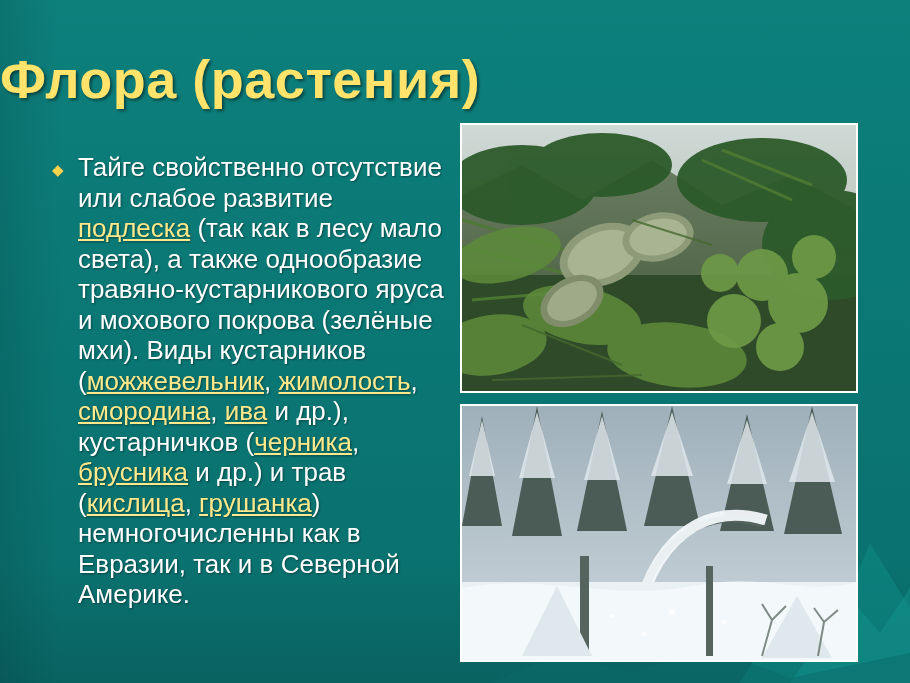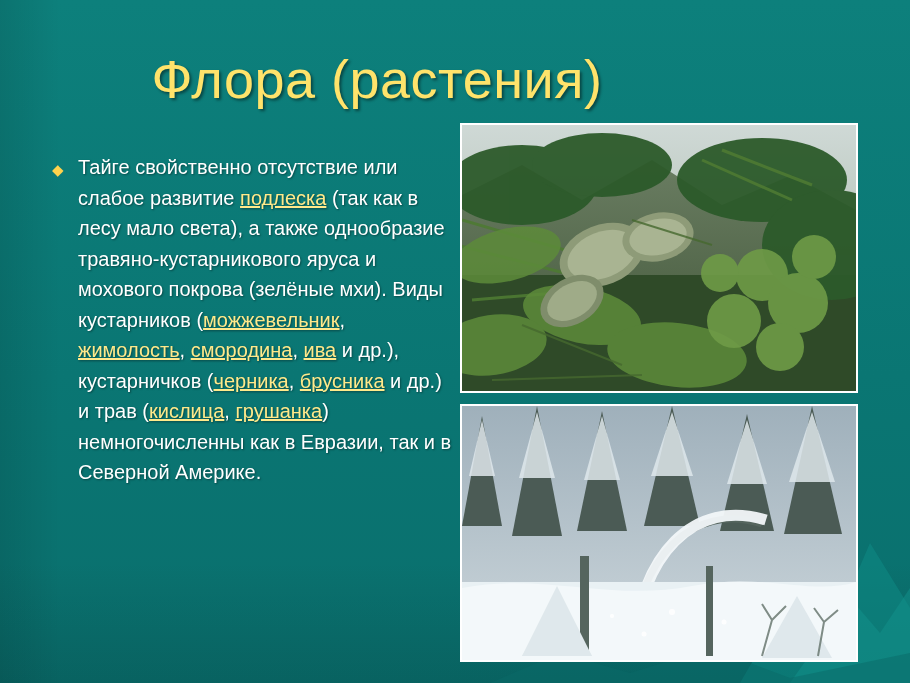--- a/index.html
+++ b/index.html
@@ -42,25 +42,24 @@
     bottom: 0;
     width: 420px;
     height: 180px;
     pointer-events: none;
   }
   .title {
     position: absolute;
     left: 0;
     top: 48px;
     width: 754px;
-    text-align: center;
     font-size: 54px;
     line-height: 62px;
     color: #ffe36b;
-    font-weight: normal;
+    font-weight: bold;
     letter-spacing: 0.5px;
     text-shadow: 2px 2px 3px rgba(0,0,0,0.45);
   }
   .body-col {
     position: absolute;
     left: 52px;
     top: 152px;
     width: 400px;
   }
   .bullet-row {
@@ -72,21 +71,21 @@
     width: 26px;
     padding-top: 10px;
     color: #ffd24d;
     font-size: 15px;
     line-height: 15px;
     text-align: left;
   }
   .bullet-text {
     flex: 1 1 auto;
     color: #ffffff;
-    font-size: 20px;
+    font-size: 26px;
     line-height: 30.5px;
     text-shadow: 1px 1px 2px rgba(0,0,0,0.4);
     word-break: break-word;
   }
   .hl {
     color: #ffe98a;
     text-decoration: underline;
   }
   .photos {
     position: absolute;

